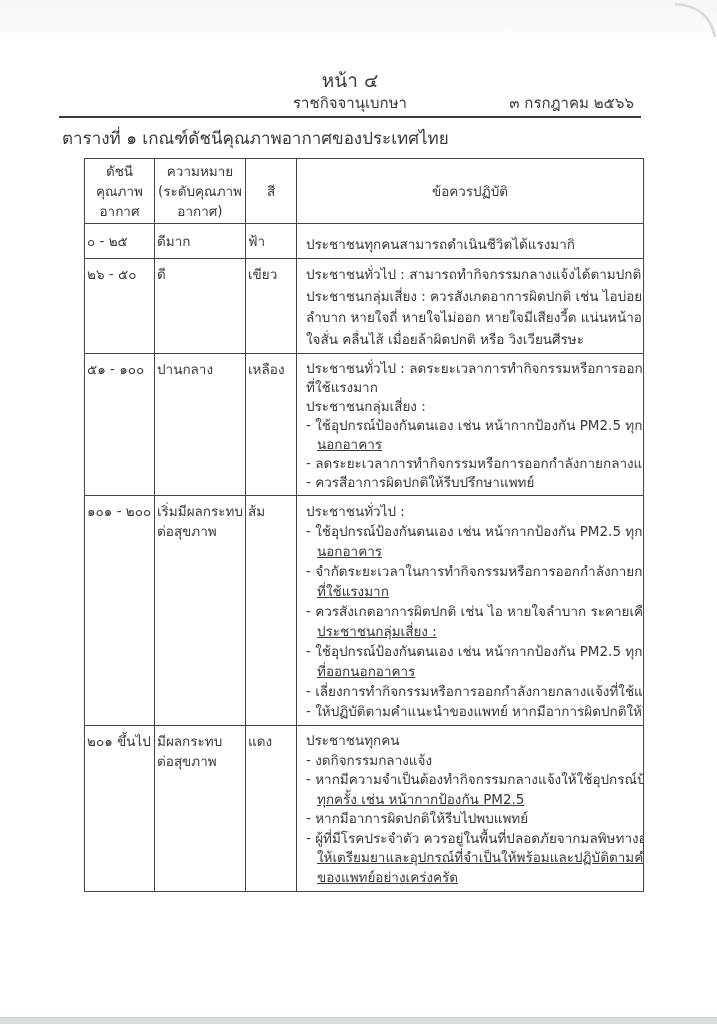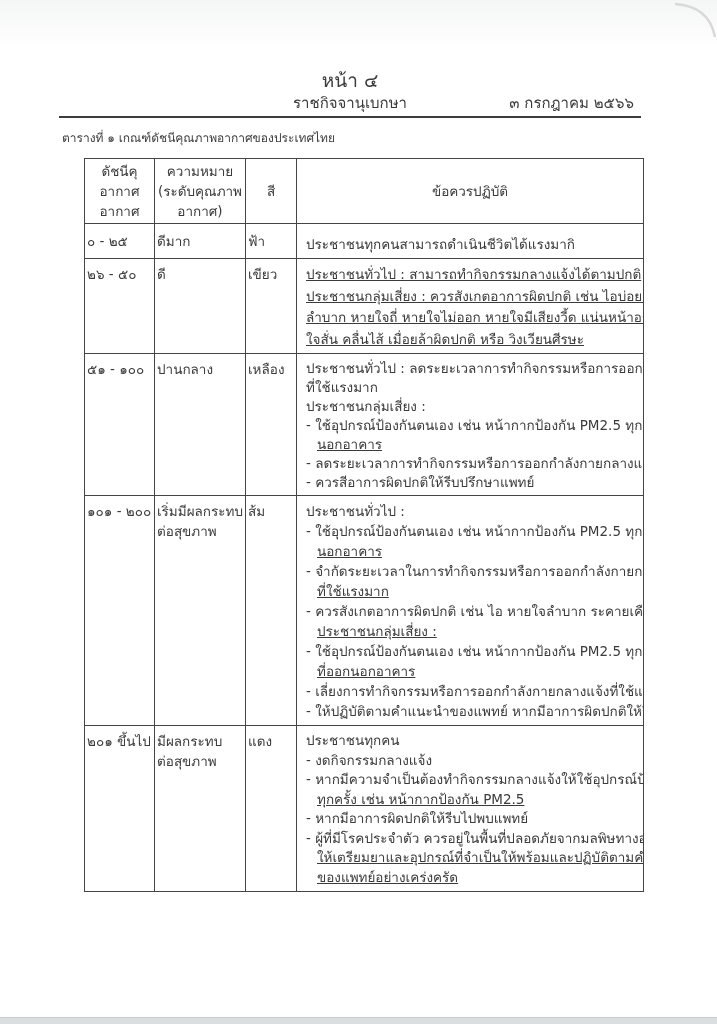--- a/index.html
+++ b/index.html
@@ -16,42 +16,42 @@
 
   .page-no { position:absolute; top:70px; left:59px; width:582px;
     text-align:center; font-size:19px; line-height:20px; }
   .masthead { position:absolute; top:93px; left:59px; width:582px; height:20px;
     font-size:15px; line-height:20px; }
   .mh-left  { position:absolute; left:13px; top:0; white-space:nowrap; }
   .mh-center{ position:absolute; left:0; top:0; width:100%; text-align:center; white-space:nowrap; }
   .mh-right { position:absolute; right:7px; top:0; white-space:nowrap; }
   .rule { position:absolute; top:116px; left:59px; width:582px;
     border-top:2px solid #3c3c3c; }
-  .caption { position:absolute; top:128px; left:62px; font-size:12px;
+  .caption { position:absolute; top:128px; left:62px; font-size:17px;
     line-height:20px; white-space:nowrap; }
 
   table.aqi { position:absolute; top:158px; left:84px; width:559px;
     border-collapse:collapse; table-layout:fixed; font-size:13.5px; }
   table.aqi th, table.aqi td { border:1.5px solid #454545; overflow:hidden; }
   table.aqi thead th { font-weight:normal; text-align:center; vertical-align:middle;
     height:64px; line-height:20px; padding:0; }
   table.aqi tbody td { vertical-align:top; 
     padding:5px 2px 2px 2px; line-height:20px; }
   td.c-practice { text-align:left !important; padding:5px 6px 3px 9px !important; }
   .ln { white-space:nowrap; }
   .ln.ind { padding-left:11px;text-decoration:underline; }
 
   tbody tr:nth-child(1) { height:35px; }
   tbody tr:nth-child(2) { height:92px; }
   tbody tr:nth-child(3) { height:138px;padding-left:11px; }
   tbody tr:nth-child(4) { height:230px; }
   tbody tr:nth-child(5) { height:166px; }
   tbody tr:nth-child(1) td { vertical-align:middle; padding-top:2px; }
   tbody tr:nth-child(1) td.c-practice { padding-top:8px !important; }
-  tbody tr:nth-child(2) td.c-practice .ln { line-height:21.5px;text-decoration:underline; }
+  tbody tr:nth-child(2) td.c-practice .ln { line-height:21.5px; }
   tbody tr:nth-child(3) td.c-practice .ln { line-height:19px; }
   tbody tr:nth-child(4) td.c-practice .ln { line-height:20px; }
   tbody tr:nth-child(5) td.c-practice .ln { line-height:19.5px; }
 </style>
 </head>
 <body>
 
 <div class="top-shade"></div>
 
 <svg class="corner-svg" width="42" height="38" viewBox="0 0 42 38">
@@ -72,21 +72,21 @@
 <table class="aqi">
   <colgroup>
     <col style="width:70px">
       <col style="width:91px">
       <col style="width:51px">
       <col style="width:347px">
   </colgroup>
   <thead>
     <tr>
       <th>
-        <div>ดัชนีคุอากาศ</div>
+        <div>ดัชนีคุณภาพ</div>
         <div>อากาศ</div>
       </th>
       <th>
         <div>ความหมาย</div>
         <div>(ระดับคุณภาพ</div>
         <div>อากาศ)</div>
       </th>
       <th>สี</th>
       <th>ข้อควรปฏิบัติ</th>
     </tr>

